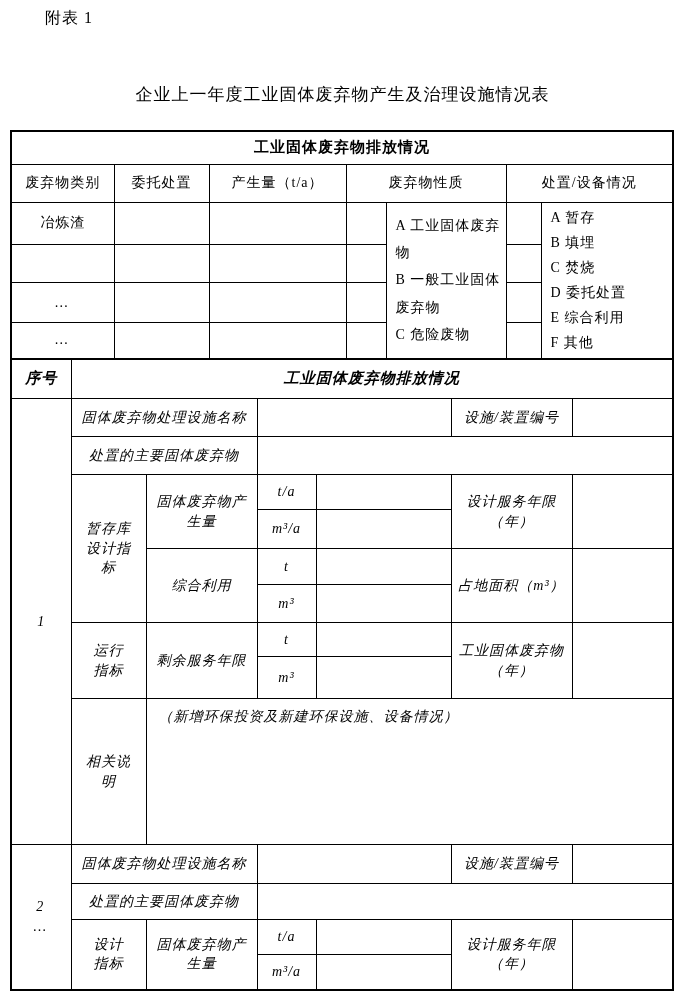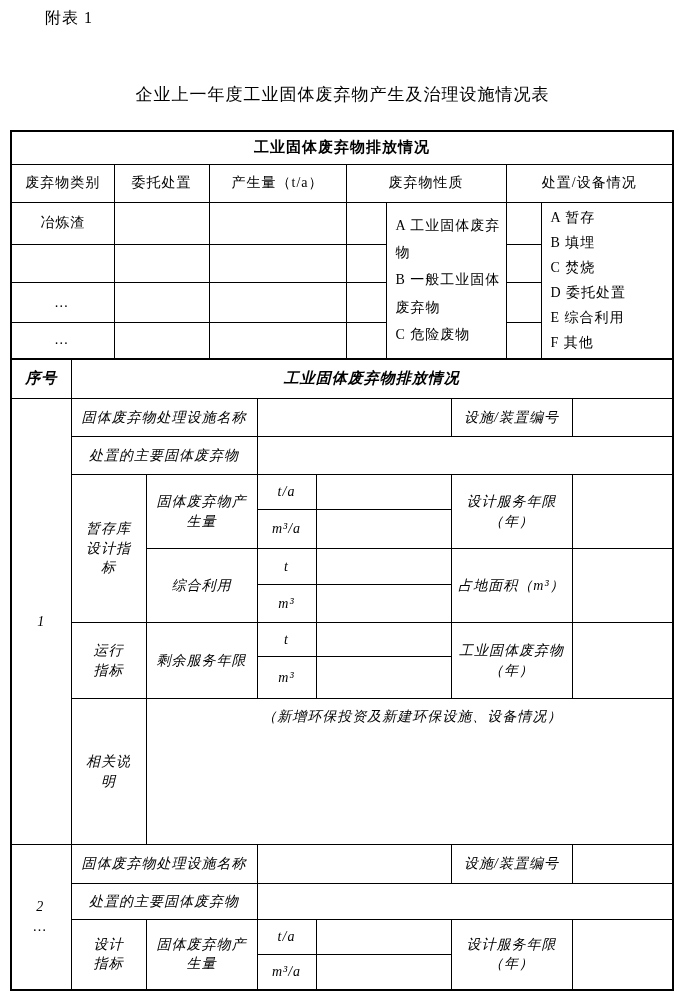--- a/index.html
+++ b/index.html
@@ -24,21 +24,21 @@
     border:1px solid #000;
     font-size:14px; line-height:1.4; letter-spacing:1px;
     text-align:center; vertical-align:middle;
     padding:2px 3px; overflow:hidden;
   }
   .bold { font-weight:bold; font-size:15px; }
   .preline { white-space:pre-line; }
   .opts { text-align:left; padding-left:9px; white-space:pre-line; }
   .nature-opts { line-height:1.95;margin-top:28px; }
   .disposal-opts { line-height:1.8;margin-left:45px; }
-  .notes-cell { vertical-align:top; text-align:center; padding:8px 6px 6px 12px; }
+  .notes-cell { vertical-align:top; text-align:left; padding:8px 6px 6px 12px; }
   .dots { letter-spacing:3px; }
 </style>
 </head>
 <body>
 
 <div class="appendix">附表 1</div>
 <div class="doc-title">企业上一年度工业固体废弃物产生及治理设施情况表</div>
 
 <div class="tables">
 

